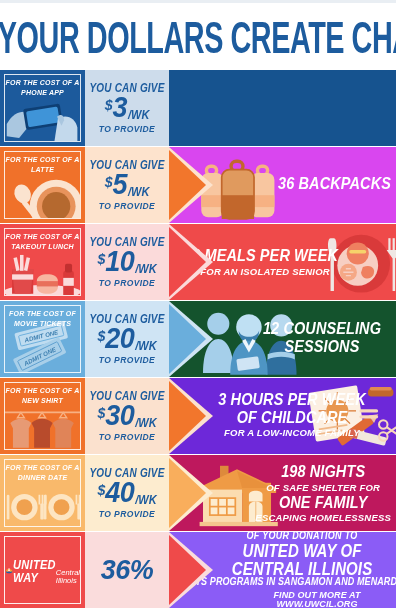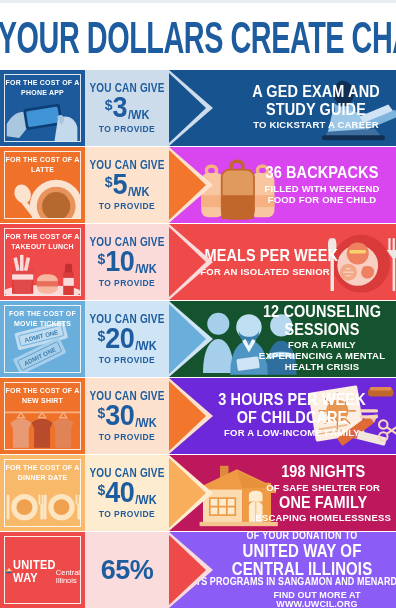--- a/index.html
+++ b/index.html
@@ -23,21 +23,21 @@
     font-size:31px;
     letter-spacing:-0.5px;
     color:#1d5c9e;
     transform:scaleX(0.93) scaleY(1.42);
     transform-origin:center center;
     white-space:nowrap;
     line-height:1;
   }
 
   
-  .rows{position:absolute;left:0;top:70px;width:396px;}
+  .rows{position:absolute;left:0;top:70px;width:396px;font-style:italic;}
   .row{
     position:relative;width:396px;height:76px;
     display:flex;align-items:stretch;
     box-sizing:border-box;
     overflow:hidden;
   }
   .row.r-footer{height:76px;}
 
   
   .cell-left{
@@ -188,41 +188,20 @@
         </div>
       </div>
       <div class="cell-mid" style="background:#cddceb;">
         <div class="mid-top">YOU CAN GIVE</div>
         <div class="mid-amt">
           <span class="cur">$</span>
           <span class="num">3</span>
           <span class="per">/WK</span>
         </div>
         <div class="mid-bot">TO PROVIDE</div>
-      </div>
-      <div class="cell-right" style="background:#16538f;">
-        <svg class="arrow-notch" viewBox="0 0 44 76" preserveAspectRatio="none">
-          <path d="M0 0 L0 76 L44 38 Z" fill="#cddceb"></path>
-          <path d="M0 3 L0 73 L37 38 Z" fill="#16538f"></path>
-        </svg>
-        <svg class="right-art" viewBox="0 0 267 76" preserveAspectRatio="xMaxYMid meet">
-          <g transform="translate(172,4)">
-            <path d="M30 2 C44 2,48 14,44 24 C40 33,30 34,25 27 C20 20,20 6,30 2 Z" fill="#102f52"></path>
-            <path d="M22 28 C28 34,40 34,45 27 L48 40 L24 44 Z" fill="#7fb4de"></path>
-            <path d="M20 40 C36 34,50 36,54 44 L60 62 L14 66 Z" fill="#9ec8e8"></path>
-            <path d="M14 62 L70 58 L78 68 L10 72 Z" fill="#3f6f9e"></path>
-            <path d="M52 44 L86 30 L92 38 L58 54 Z" fill="#cfe3f4"></path>
-            <path d="M56 52 L94 36 L98 44 L60 60 Z" fill="#7fb4de"></path>
-            <rect x="8" y="66" width="74" height="6" rx="3" fill="#102f52"></rect>
-          </g>
-        </svg>
-        <div class="right-text w-med">
-          <div class="rt-head">A GED EXAM AND STUDY GUIDE</div>
-          <div class="rt-sub">TO KICKSTART A CAREER</div>
-        </div>
       </div>
     </div>
     <div class="divider"></div>
 
     <div class="row" style="background:#f2762c;">
       <div class="cell-left" style="background:#f0712a;">
         <div class="left-inner">
           <svg class="left-art" viewBox="0 0 85 76" preserveAspectRatio="xMidYMid slice">
             <circle cx="58" cy="62" r="30" fill="#fbe3cf"></circle>
             <circle cx="58" cy="62" r="22" fill="#e8935c"></circle>
@@ -256,21 +235,20 @@
             <rect x="58" y="16" width="28" height="52" rx="8" fill="#f8c6a0"></rect>
             <rect x="58" y="42" width="28" height="14" fill="#f6b183"></rect>
             <rect x="35" y="2" width="14" height="12" rx="6" fill="none" stroke="#c2672c" stroke-width="4"></rect>
             <rect x="24" y="12" width="38" height="58" rx="9" fill="#e09a5e"></rect>
             <rect x="24" y="42" width="38" height="28" rx="0" fill="#c2672c"></rect>
             <rect x="24" y="12" width="38" height="58" rx="9" fill="none" stroke="#c2672c" stroke-width="2"></rect>
           </g>
         </svg>
         <div class="right-text w-nar">
           <div class="rt-head">36 BACKPACKS</div>
-          <div class="rt-sub">FILLED WITH WEEKEND FOOD FOR ONE CHILD</div>
         </div>
       </div>
     </div>
     <div class="divider"></div>
 
     <div class="row" style="background:#ef4a4a;">
       <div class="cell-left" style="background:#ef4a4a;">
         <div class="left-inner">
           <svg class="left-art" viewBox="0 0 85 76" preserveAspectRatio="xMidYMid slice">
             <ellipse cx="42" cy="72" rx="44" ry="8" fill="#fbdada"></ellipse>
@@ -381,21 +359,20 @@
             <path d="M80 52 C88 48,104 48,112 52 L112 58 C104 54,88 54,80 58 Z" fill="#a5cfea"></path>
             <circle cx="58" cy="20" r="15" fill="#bfe0f3"></circle>
             <path d="M46 24 C48 34,68 34,70 24 C70 34,64 38,58 38 C52 38,46 34,46 24 Z" fill="#3b7fae"></path>
             <path d="M36 76 C36 48,46 36,58 36 C70 36,80 48,80 76 Z" fill="#4e95c4"></path>
             <path d="M50 36 L58 50 L66 36 L62 34 L58 42 L54 34 Z" fill="#eef6fb"></path>
             <rect x="44" y="56" width="26" height="14" rx="2" fill="#cfe4f4" transform="rotate(-8 57 63)"></rect>
           </g>
         </svg>
         <div class="right-text w-nar">
           <div class="rt-head">12 COUNSELING SESSIONS</div>
-          <div class="rt-sub">FOR A FAMILY EXPERIENCING A MENTAL HEALTH CRISIS</div>
         </div>
       </div>
     </div>
     <div class="divider"></div>
 
     <div class="row" style="background:#f2762c;">
       <div class="cell-left" style="background:#f0712a;">
         <div class="left-inner">
           <svg class="left-art" viewBox="0 0 85 76" preserveAspectRatio="xMidYMid slice">
             <line x1="0" y1="34" x2="85" y2="34" stroke="#f7b183" stroke-width="2"></line>
@@ -548,21 +525,21 @@
             <path d="M10 34 A14 14 0 0 1 38 34 L33 34 A9 9 0 0 0 15 34 Z" fill="#f7cf4a"></path>
             <circle cx="24" cy="14" r="4.2" fill="#ffffff"></circle>
             <path d="M19 20 C19 18,21 17,24 17 C27 17,29 18,29 20 L27 28 L21 28 Z" fill="#ffffff"></path>
             <path d="M4 30 C10 26,16 30,24 30 C32 30,38 26,44 30 C40 38,32 40,24 40 C16 40,8 38,4 30 Z" fill="#1f5fa8"></path>
           </svg>
           <div class="uw-name">UNITED WAY</div>
           <div class="uw-sub">Central Illinois</div>
         </div>
       </div>
       <div class="f-mid">
-        <div class="f-pct">65%</div>
+        <div class="f-pct">36%</div>
       </div>
       <div class="f-right">
         <svg class="arrow-notch" viewBox="0 0 44 76" preserveAspectRatio="none">
           <path d="M0 0 L0 76 L44 38 Z" fill="#fadcdc"></path>
           <path d="M0 3 L0 73 L37 38 Z" fill="#ef4a4a"></path>
         </svg>
         <div class="f-text">
           <div class="f-l1">OF YOUR DONATION TO</div>
           <div class="f-l2">UNITED WAY OF CENTRAL ILLINOIS</div>
           <div class="f-l3">SUPPORTS PROGRAMS IN SANGAMON AND MENARD COUNTIES</div>

